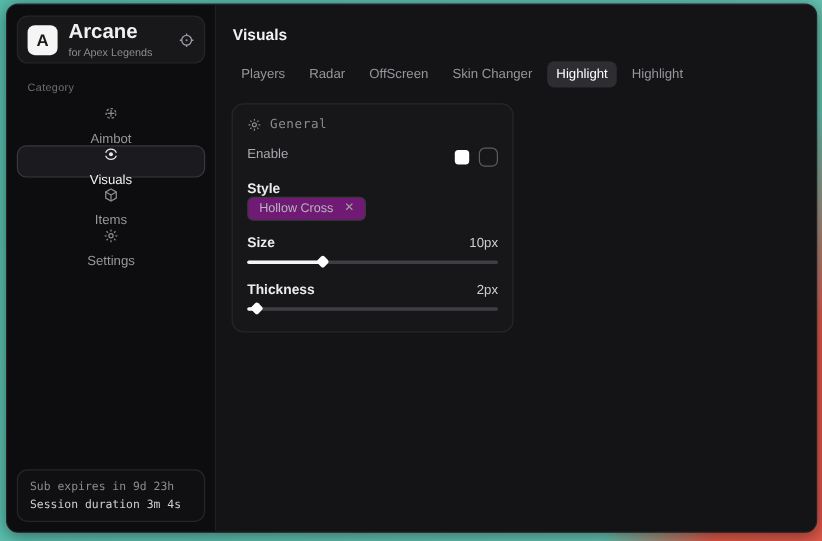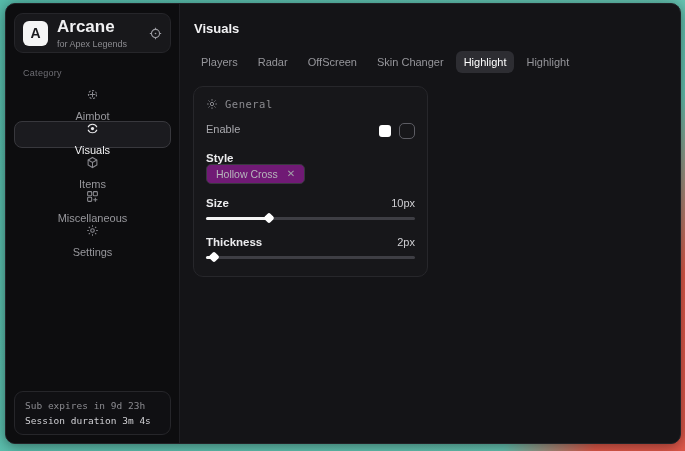--- a/index.html
+++ b/index.html
@@ -148,31 +148,20 @@
     <div class="nav-item">
       <span class="nav-ic">
         <svg width="13" height="13" viewBox="0 0 16 16" fill="none" stroke="currentColor" stroke-width="1.3">
           <path d="M8 1.8l5.4 3.1v6.2L8 14.2l-5.4-3.1V4.9z"></path>
             <path d="M2.6 4.9L8 8l5.4-3.1M8 8v6.2"></path>
         </svg>
       </span>
       <span>Items</span>
     </div>
 
-    <div class="nav-item">
-      <span class="nav-ic">
-        <svg width="13" height="13" viewBox="0 0 16 16" fill="none" stroke="currentColor" stroke-width="1.3">
-          <rect x="2" y="2" width="5" height="5" rx="1"></rect>
-            <rect x="9" y="2" width="5" height="5" rx="1"></rect>
-          <rect x="2" y="9" width="5" height="5" rx="1"></rect>
-            <path d="M11.5 9.5v5M9 12h5"></path>
-        </svg>
-      </span>
-      <span>Miscellaneous</span>
-    </div>
 
     <div class="nav-item">
       <span class="nav-ic">
         <svg width="13" height="13" viewBox="0 0 16 16" fill="none" stroke="currentColor" stroke-width="1.3">
           <circle cx="8" cy="8" r="2.2"></circle>
           <path d="M8 1.5v2M8 12.5v2M1.5 8h2M12.5 8h2M3.4 3.4l1.4 1.4M11.2 11.2l1.4 1.4M12.6 3.4l-1.4 1.4M4.8 11.2l-1.4 1.4"></path>
         </svg>
       </span>
       <span>Settings</span>
     </div>

